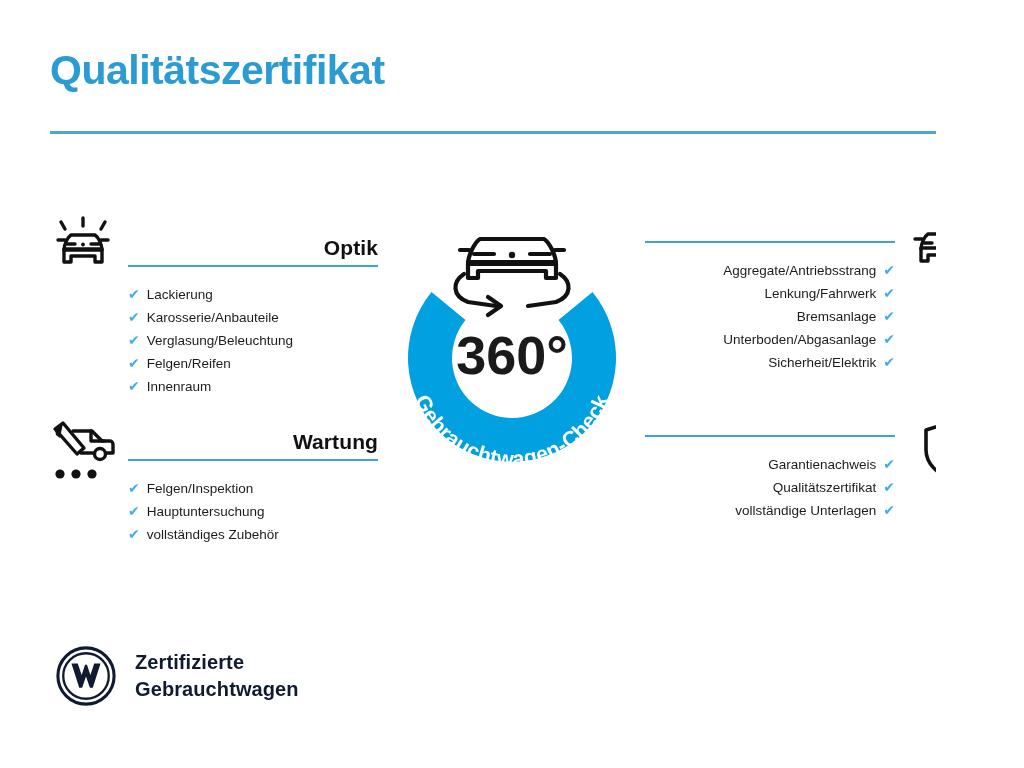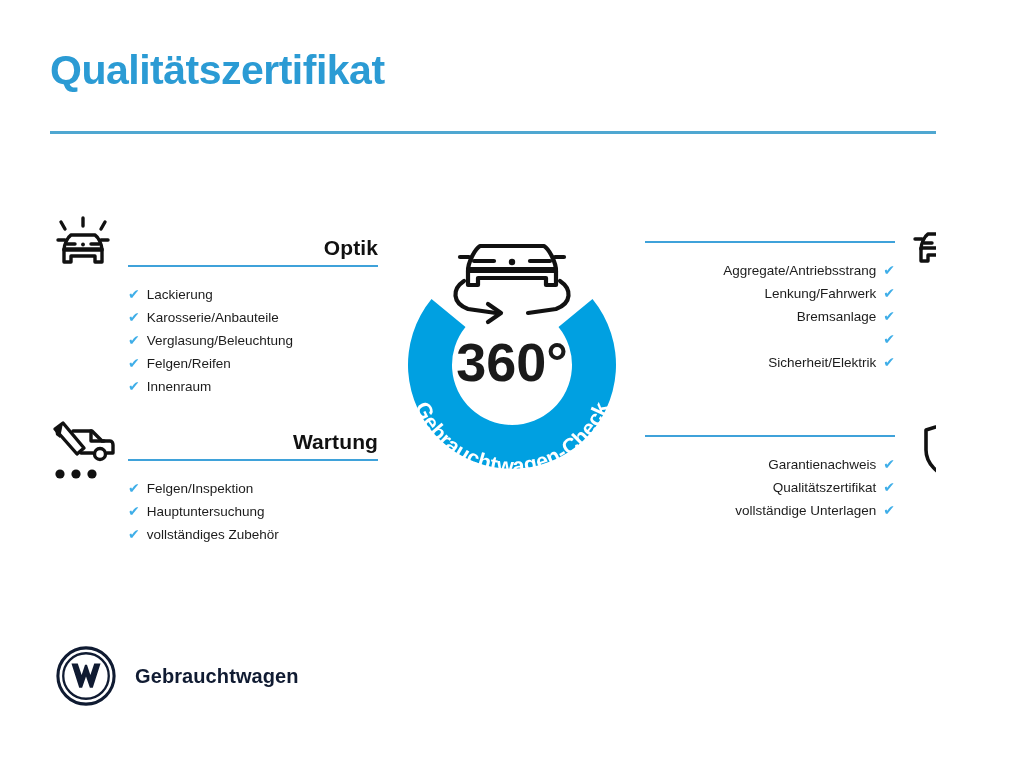--- a/index.html
+++ b/index.html
@@ -103,21 +103,21 @@
   .icon-optik    { left: 44px;  top: 206px; }
   .icon-wartung  { left: 44px;  top: 415px; }
   .icon-technik  { left: 907px; top: 205px; }
   .icon-garantie { left: 912px; top: 414px; }
   .corner-icon svg { display: block; width: 100%; height: 100%; }
 
   
   .badge {
     position: absolute;
     left: 368px;
-    top: 199px;
+    top: 192px;
     width: 288px;
     height: 300px;
   }
   .badge svg { display: block; width: 100%; height: 100%; }
 
   
   .brand {
     position: absolute;
     left: 55px;
     top: 645px;
@@ -252,20 +252,21 @@
       </li>
       <li>
         <span>Lenkung/Fahrwerk</span>
         <span class="tick">✔</span>
       </li>
       <li>
         <span>Bremsanlage</span>
         <span class="tick">✔</span>
       </li>
       <li>
+        <span>Unterboden/Abgasanlage</span>
         <span class="tick">✔</span>
       </li>
       <li>
         <span>Sicherheit/Elektrik</span>
         <span class="tick">✔</span>
       </li>
     </ul>
   </div>
 
   <div class="block block-right row-bottom">
@@ -322,17 +323,18 @@
   <div class="brand">
     <div class="brand-logo">
       <svg viewBox="0 0 64 64">
         <circle cx="32" cy="32" r="29" fill="none" stroke="#101B32" stroke-width="3.2"></circle>
         <circle cx="32" cy="32" r="23.5" fill="none" stroke="#101B32" stroke-width="2.4"></circle>
         <path d="M17 19 L23.5 19 L27.5 31 L31 20.5 L33 20.5 L36.5 31 L40.5 19 L47 19
                  L39 44 L36 44 L32 32.5 L28 44 L25 44 Z" fill="#101B32"></path>
       </svg>
     </div>
     <div class="brand-text">
+      <span>Zertifizierte</span>
       <span>Gebrauchtwagen</span>
     </div>
   </div>
 
 </div>
 
 </body></html>

